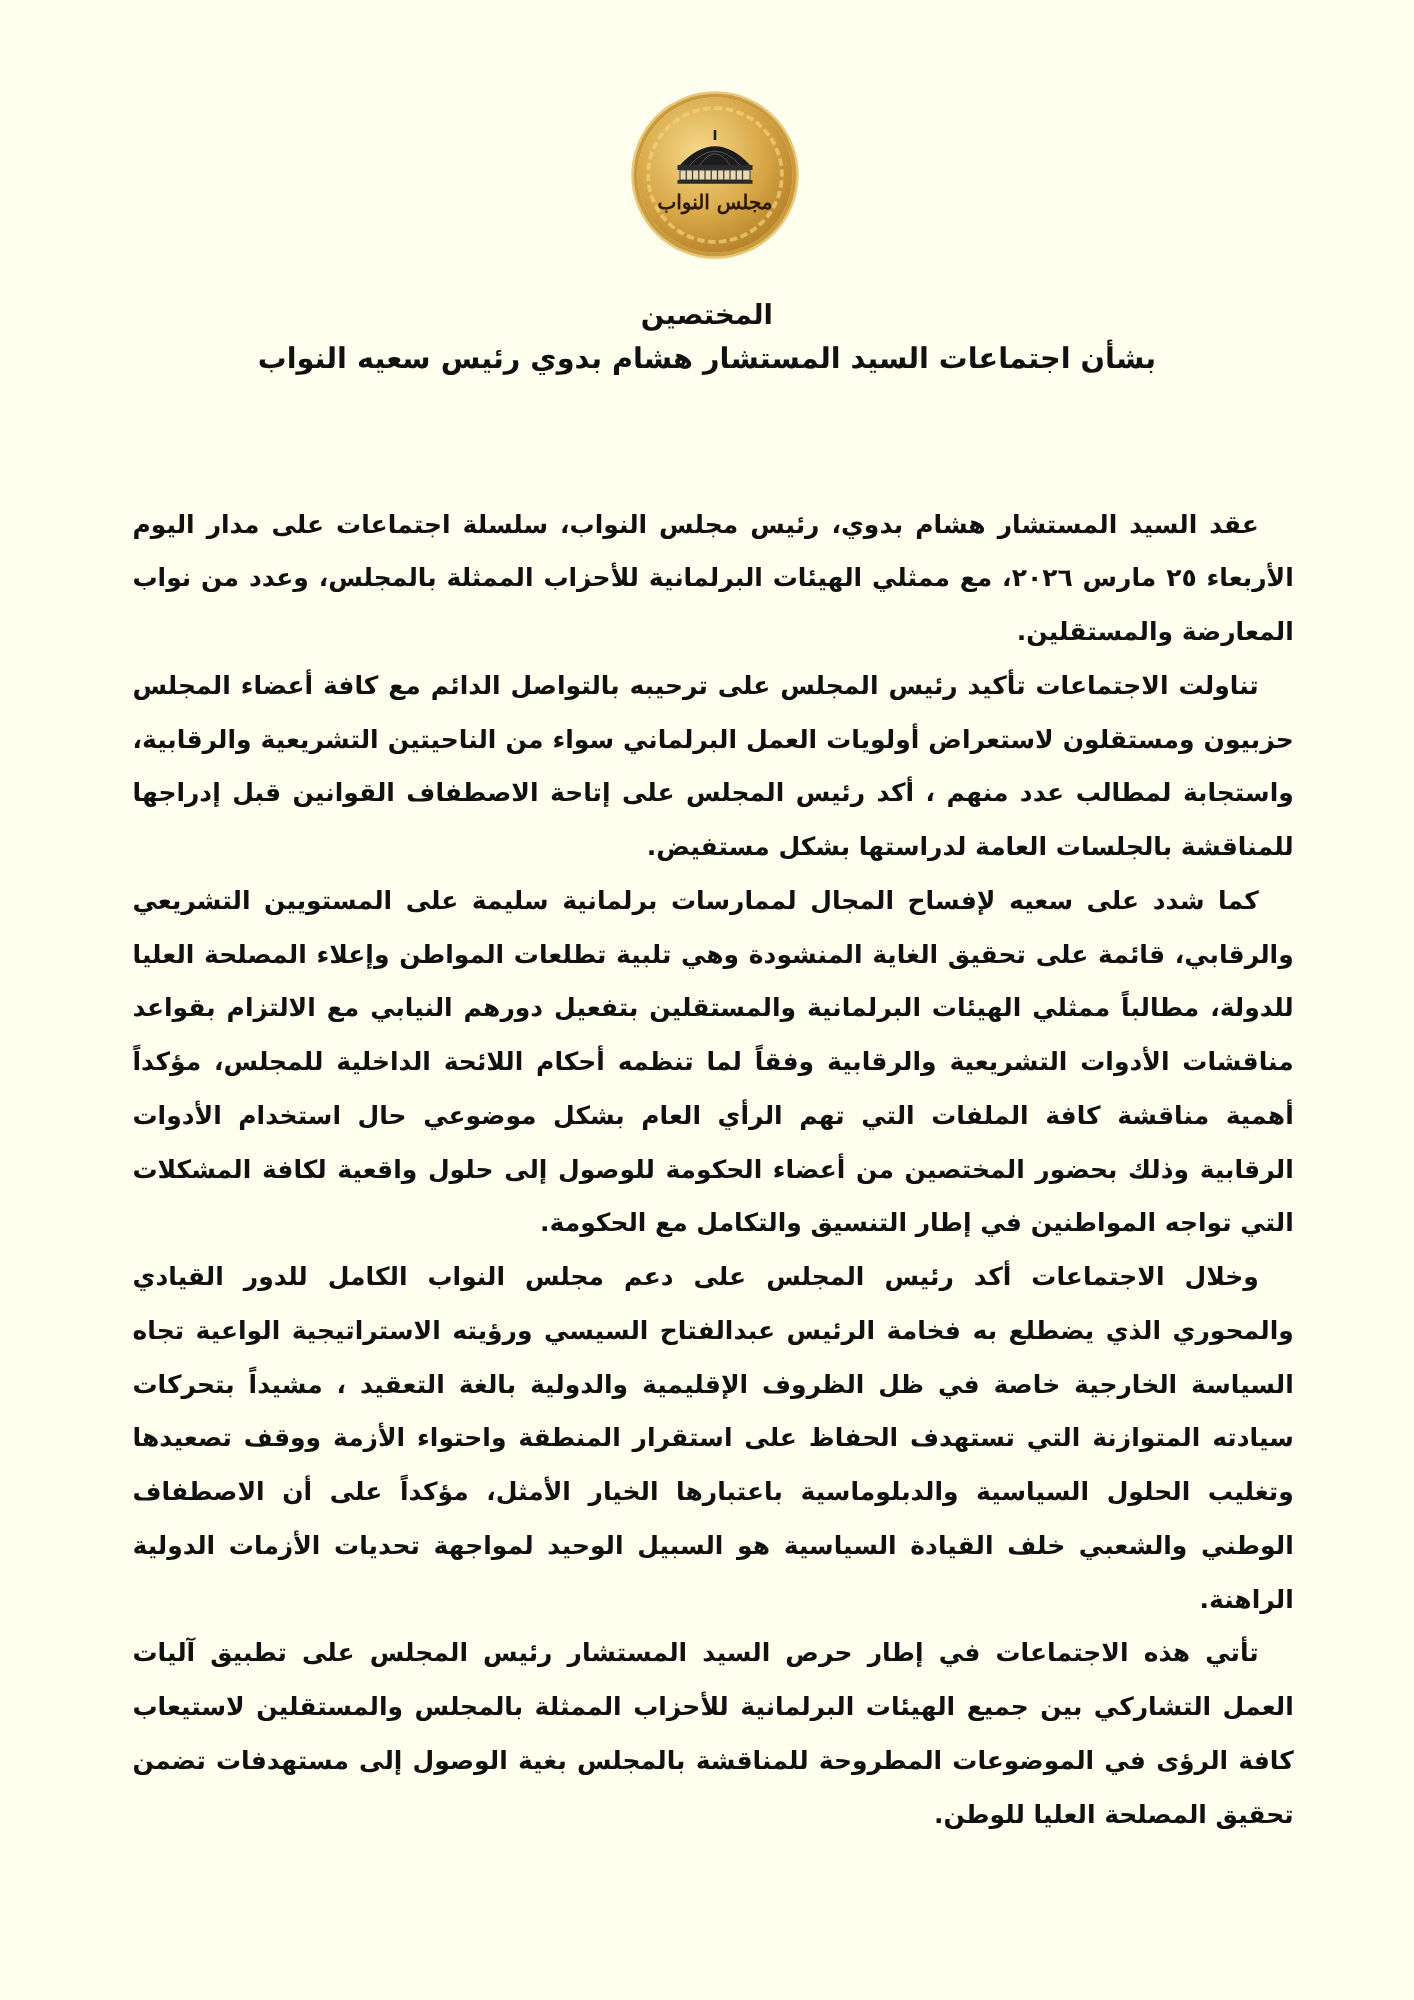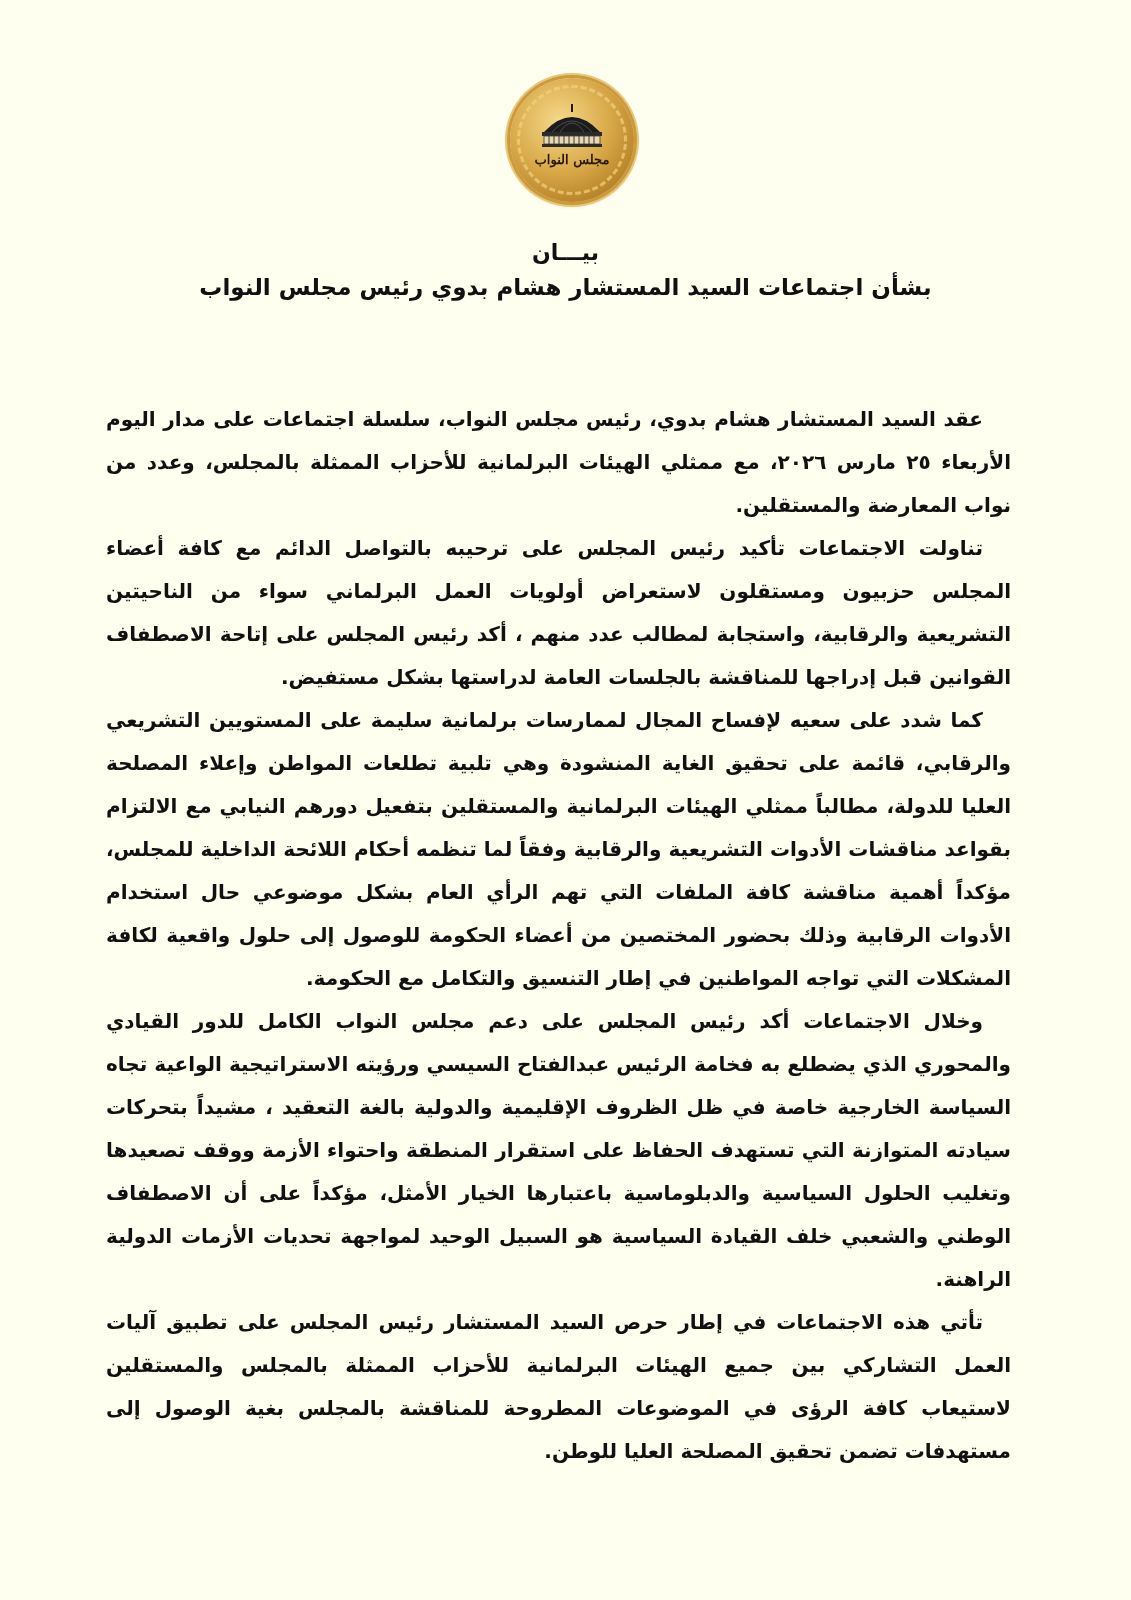--- a/index.html
+++ b/index.html
@@ -39,21 +39,21 @@
       width: 68px;
       height: 48px;
     }
     .logo .logo-text {
       position: absolute;
       left: 0; right: 0;
       top: 74px;
       text-align: center;
       direction: rtl;
       font-family: "DejaVu Serif", serif;
-      font-size: 13px;
+      font-size: 16px;
       font-weight: bold;
       color: #2a1a06;
     }
     .titles {
       position: absolute;
       left: 120px;
       right: 120px;
       top: 236px;
       text-align: center;
       direction: rtl;
@@ -61,21 +61,21 @@
     .titles .t {
       font-weight: bold;
       font-size: 23px;
       line-height: 34px;
       letter-spacing: 0.2px;
     }
     .titles .t.main { font-size: 22px; }
     .body-text {
       position: absolute;
       left: 106px;
-      right: 120px;
+      right: 96px;
       top: 398px;
       direction: rtl;
       text-align: justify;
       text-align-last: right;
       font-weight: bold;
       font-size: 20px;
       line-height: 43px;
     }
     .body-text p {
       margin: 0;
@@ -105,22 +105,22 @@
         <line x1="46" y1="34" x2="46" y2="42"></line>
       <line x1="51" y1="34" x2="51" y2="42"></line>
         <line x1="56" y1="34" x2="56" y2="42"></line>
     </g>
     <rect x="4" y="42" width="60" height="3" fill="#2b2b2b"></rect>
   </svg>
   <div class="logo-text">مجلس النواب</div>
 </div>
 
 <div class="titles">
-  <div class="t main">بيـــان</div>
-  <div class="t">بشأن اجتماعات السيد المستشار هشام بدوي رئيس مجلس النواب</div>
+  <div class="t main">المختصين</div>
+  <div class="t">بشأن اجتماعات السيد المستشار هشام بدوي رئيس سعيه النواب</div>
 </div>
 
 <div class="body-text">
   <p>عقد السيد المستشار هشام بدوي، رئيس مجلس النواب، سلسلة اجتماعات على مدار اليوم الأربعاء ٢٥ مارس ٢٠٢٦، مع ممثلي الهيئات البرلمانية للأحزاب الممثلة بالمجلس، وعدد من نواب المعارضة والمستقلين.</p>
   <p>تناولت الاجتماعات تأكيد رئيس المجلس على ترحيبه بالتواصل الدائم مع كافة أعضاء المجلس حزبيون ومستقلون لاستعراض أولويات العمل البرلماني سواء من الناحيتين التشريعية والرقابية، واستجابة لمطالب عدد منهم ، أكد رئيس المجلس على إتاحة الاصطفاف القوانين قبل إدراجها للمناقشة بالجلسات العامة لدراستها بشكل مستفيض.</p>
   <p>كما شدد على سعيه لإفساح المجال لممارسات برلمانية سليمة على المستويين التشريعي والرقابي، قائمة على تحقيق الغاية المنشودة وهي تلبية تطلعات المواطن وإعلاء المصلحة العليا للدولة، مطالباً ممثلي الهيئات البرلمانية والمستقلين بتفعيل دورهم النيابي مع الالتزام بقواعد مناقشات الأدوات التشريعية والرقابية وفقاً لما تنظمه أحكام اللائحة الداخلية للمجلس، مؤكداً أهمية مناقشة كافة الملفات التي تهم الرأي العام بشكل موضوعي حال استخدام الأدوات الرقابية وذلك بحضور المختصين من أعضاء الحكومة للوصول إلى حلول واقعية لكافة المشكلات التي تواجه المواطنين في إطار التنسيق والتكامل مع الحكومة.</p>
   <p>وخلال الاجتماعات أكد رئيس المجلس على دعم مجلس النواب الكامل للدور القيادي والمحوري الذي يضطلع به فخامة الرئيس عبدالفتاح السيسي ورؤيته الاستراتيجية الواعية تجاه السياسة الخارجية خاصة في ظل الظروف الإقليمية والدولية بالغة التعقيد ، مشيداً بتحركات سيادته المتوازنة التي تستهدف الحفاظ على استقرار المنطقة واحتواء الأزمة ووقف تصعيدها وتغليب الحلول السياسية والدبلوماسية باعتبارها الخيار الأمثل، مؤكداً على أن الاصطفاف الوطني والشعبي خلف القيادة السياسية هو السبيل الوحيد لمواجهة تحديات الأزمات الدولية الراهنة.</p>
   <p>تأتي هذه الاجتماعات في إطار حرص السيد المستشار رئيس المجلس على تطبيق آليات العمل التشاركي بين جميع الهيئات البرلمانية للأحزاب الممثلة بالمجلس والمستقلين لاستيعاب كافة الرؤى في الموضوعات المطروحة للمناقشة بالمجلس بغية الوصول إلى مستهدفات تضمن تحقيق المصلحة العليا للوطن.</p>
 </div>
 

